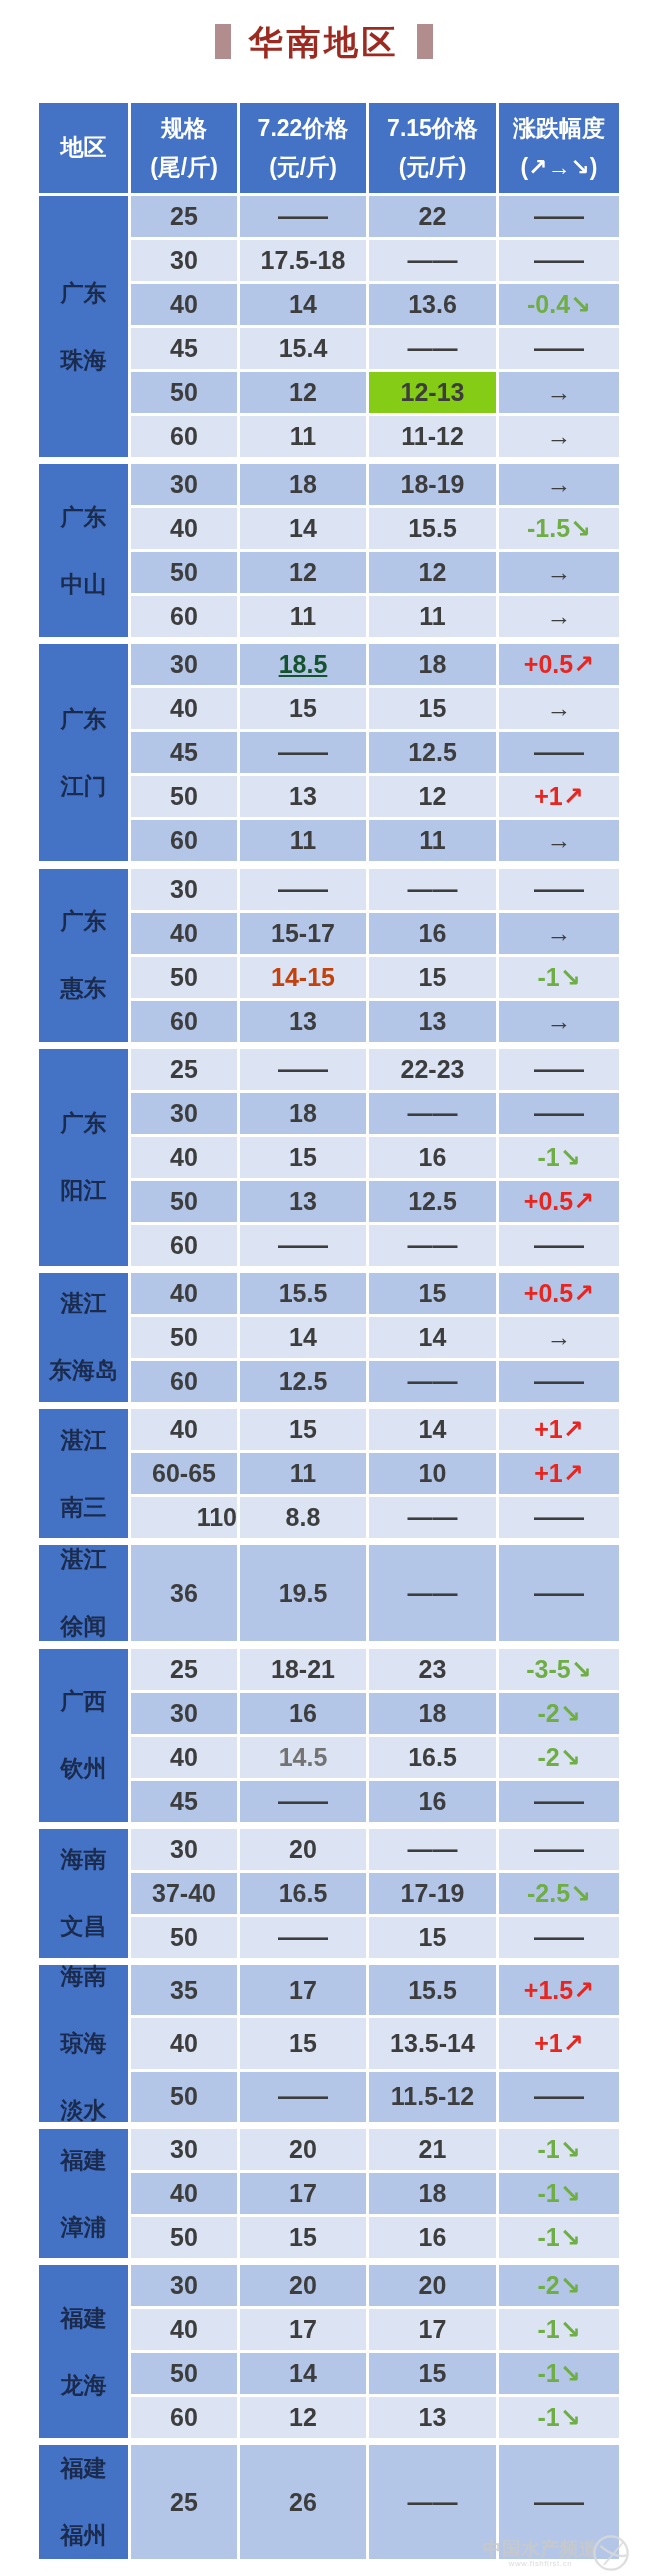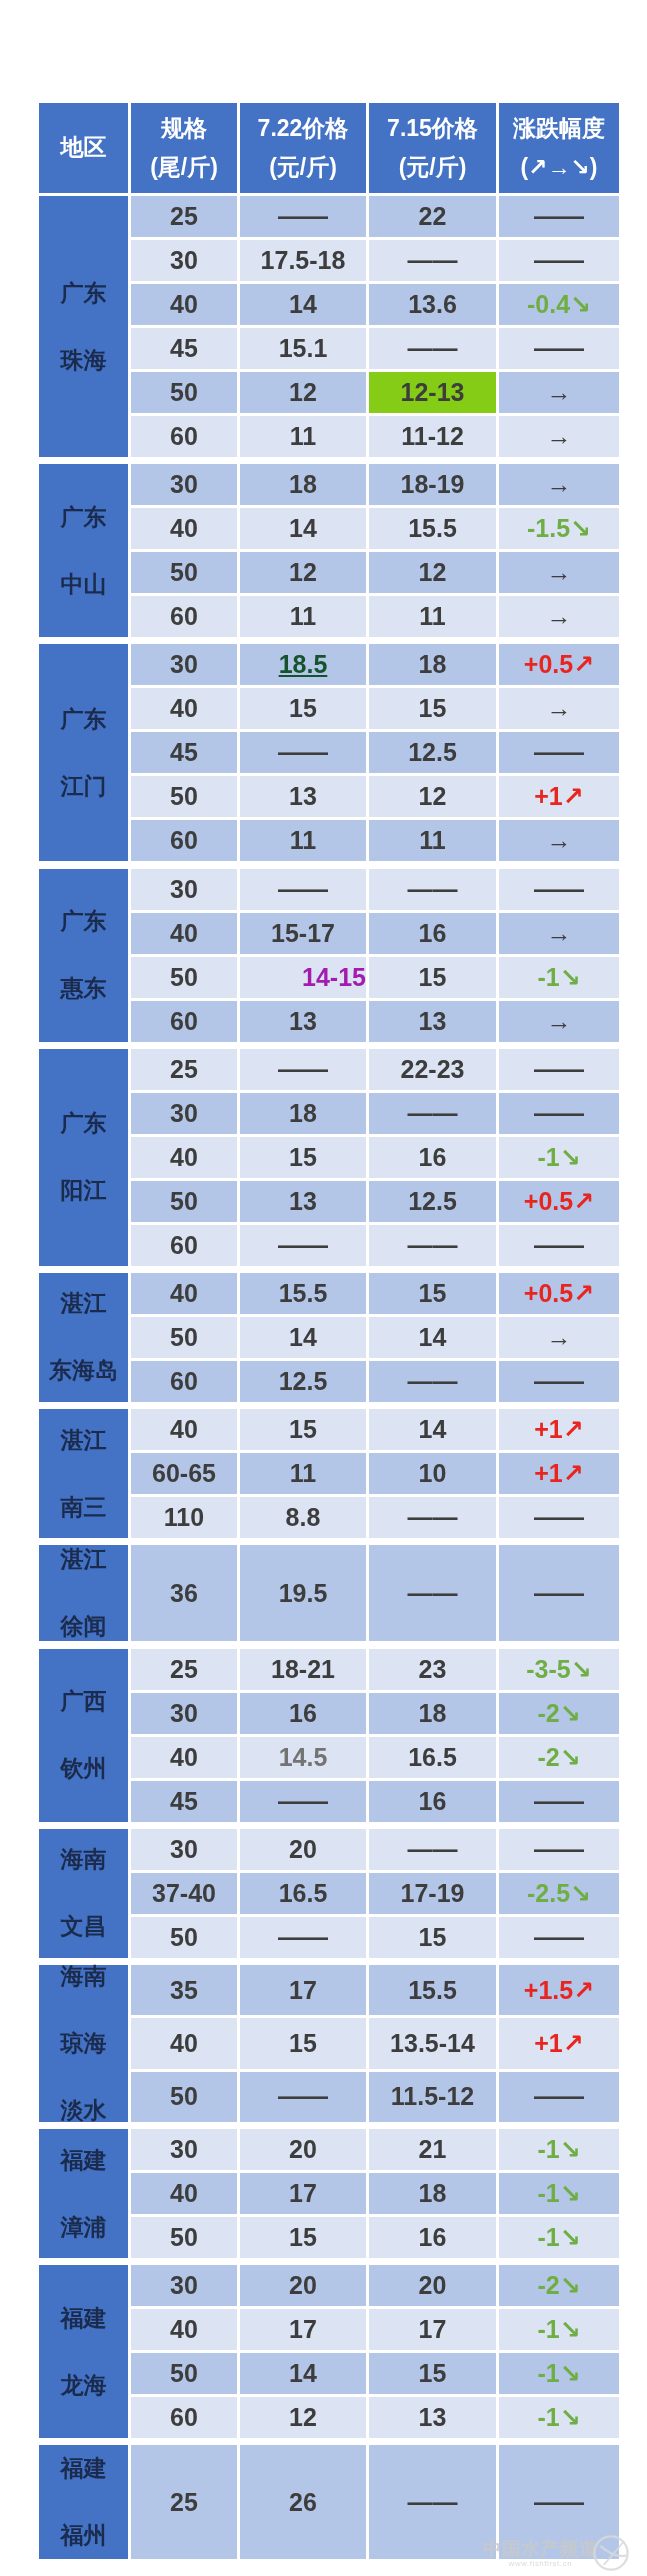--- a/index.html
+++ b/index.html
@@ -36,20 +36,25 @@
   .wm-text{display:flex;flex-direction:column;align-items:center;line-height:1.15;}
   .wm-main{font-size:18.6px;font-weight:700;color:#c9c9c9;letter-spacing:0.6px;}
   .wm-sub{font-size:7.8px;color:#d4d4d4;letter-spacing:0.6px;}
   .wm-logo{margin-left:-8.4px;}
 </style>
 </head>
 <body>
 
 <div class="page">
 
+  <div class="title-row">
+    <span class="title-bar" style="background: rgb(177, 141, 141);"></span>
+    <h1 class="page-title" style="color: rgb(156, 42, 33);">华南地区</h1>
+    <span class="title-bar" style="background: rgb(177, 141, 141);"></span>
+  </div>
 
   <table class="price-table">
     <colgroup>
       <col id="col-region" style="width: 89px;">
         <col id="col-spec" style="width: 106px;">
         <col id="col-p722" style="width: 126px;">
         <col id="col-p715" style="width: 127px;">
         <col id="col-change" style="width: 120px;">
     </colgroup>
     <thead>
@@ -103,21 +108,21 @@
           <td class="data-cell" style="background: rgb(220, 228, 243); color: rgb(61, 61, 61); height: 41px;">——</td>
         </tr>
         <tr>
           <td class="data-cell" style="background: rgb(180, 198, 231); color: rgb(61, 61, 61); height: 41px;">40</td>
           <td class="data-cell" style="background: rgb(180, 198, 231); color: rgb(61, 61, 61); height: 41px;">14</td>
           <td class="data-cell" style="background: rgb(180, 198, 231); color: rgb(61, 61, 61); height: 41px;">13.6</td>
           <td class="data-cell" style="background: rgb(180, 198, 231); color: rgb(111, 174, 68); height: 41px;">-0.4↘</td>
         </tr>
         <tr>
           <td class="data-cell" style="background: rgb(220, 228, 243); color: rgb(61, 61, 61); height: 41px;">45</td>
-          <td class="data-cell" style="background: rgb(220, 228, 243); color: rgb(61, 61, 61); height: 41px;">15.1</td>
+          <td class="data-cell" style="background: rgb(220, 228, 243); color: rgb(61, 61, 61); height: 41px;">15.4</td>
           <td class="data-cell" style="background: rgb(220, 228, 243); color: rgb(61, 61, 61); height: 41px;">——</td>
           <td class="data-cell" style="background: rgb(220, 228, 243); color: rgb(61, 61, 61); height: 41px;">——</td>
         </tr>
         <tr>
           <td class="data-cell" style="background: rgb(180, 198, 231); color: rgb(61, 61, 61); height: 41px;">50</td>
           <td class="data-cell" style="background: rgb(180, 198, 231); color: rgb(61, 61, 61); height: 41px;">12</td>
           <td class="data-cell" style="background: #84cc16; color: rgb(61, 61, 61); height: 41px;">12-13</td>
           <td class="data-cell" style="background: rgb(180, 198, 231); color: rgb(61, 61, 61); height: 41px;">→</td>
         </tr>
         <tr>
@@ -214,21 +219,21 @@
           <td class="data-cell" style="background: rgb(220, 228, 243); color: rgb(61, 61, 61); height: 41px;">——</td>
         </tr>
         <tr>
           <td class="data-cell" style="background: rgb(180, 198, 231); color: rgb(61, 61, 61); height: 41px;">40</td>
           <td class="data-cell" style="background: rgb(180, 198, 231); color: rgb(61, 61, 61); height: 41px;">15-17</td>
           <td class="data-cell" style="background: rgb(180, 198, 231); color: rgb(61, 61, 61); height: 41px;">16</td>
           <td class="data-cell" style="background: rgb(180, 198, 231); color: rgb(61, 61, 61); height: 41px;">→</td>
         </tr>
         <tr>
           <td class="data-cell" style="background: rgb(220, 228, 243); color: rgb(61, 61, 61); height: 41px;">50</td>
-          <td class="data-cell" style="background: rgb(220, 228, 243); color: #a21caf; height: 41px; text-align: right;">14-15</td>
+          <td class="data-cell" style="background: rgb(220, 228, 243); color: #c2410c; height: 41px;">14-15</td>
           <td class="data-cell" style="background: rgb(220, 228, 243); color: rgb(61, 61, 61); height: 41px;">15</td>
           <td class="data-cell" style="background: rgb(220, 228, 243); color: rgb(111, 174, 68); height: 41px;">-1↘</td>
         </tr>
         <tr>
           <td class="data-cell" style="background: rgb(180, 198, 231); color: rgb(61, 61, 61); height: 41px;">60</td>
           <td class="data-cell" style="background: rgb(180, 198, 231); color: rgb(61, 61, 61); height: 41px;">13</td>
           <td class="data-cell" style="background: rgb(180, 198, 231); color: rgb(61, 61, 61); height: 41px;">13</td>
           <td class="data-cell" style="background: rgb(180, 198, 231); color: rgb(61, 61, 61); height: 41px;">→</td>
         </tr>
         <tr class="spacer-row">
@@ -312,21 +317,21 @@
           <td class="data-cell" style="background: rgb(220, 228, 243); color: rgb(61, 61, 61); height: 41px;">14</td>
           <td class="data-cell" style="background: rgb(220, 228, 243); color: rgb(232, 37, 31); height: 41px;">+1↗</td>
         </tr>
         <tr>
           <td class="data-cell" style="background: rgb(180, 198, 231); color: rgb(61, 61, 61); height: 41px;">60-65</td>
           <td class="data-cell" style="background: rgb(180, 198, 231); color: rgb(61, 61, 61); height: 41px;">11</td>
           <td class="data-cell" style="background: rgb(180, 198, 231); color: rgb(61, 61, 61); height: 41px;">10</td>
           <td class="data-cell" style="background: rgb(180, 198, 231); color: rgb(232, 37, 31); height: 41px;">+1↗</td>
         </tr>
         <tr>
-          <td class="data-cell" style="background: rgb(220, 228, 243); color: rgb(61, 61, 61); height: 41px;">110</td>
+          <td class="data-cell" style="background: rgb(220, 228, 243); color: rgb(61, 61, 61); height: 41px; text-align: right;">110</td>
           <td class="data-cell" style="background: rgb(220, 228, 243); color: rgb(61, 61, 61); height: 41px; text-align: center;">8.8</td>
           <td class="data-cell" style="background: rgb(220, 228, 243); color: rgb(61, 61, 61); height: 41px;">——</td>
           <td class="data-cell" style="background: rgb(220, 228, 243); color: rgb(61, 61, 61); height: 41px;">——</td>
         </tr>
         <tr class="spacer-row">
           <td colspan="5"></td>
         </tr>
         <tr>
           <td class="region-cell" rowspan="1" style="background: rgb(68, 114, 196); color: rgb(27, 43, 77);">
             <div class="rg">

